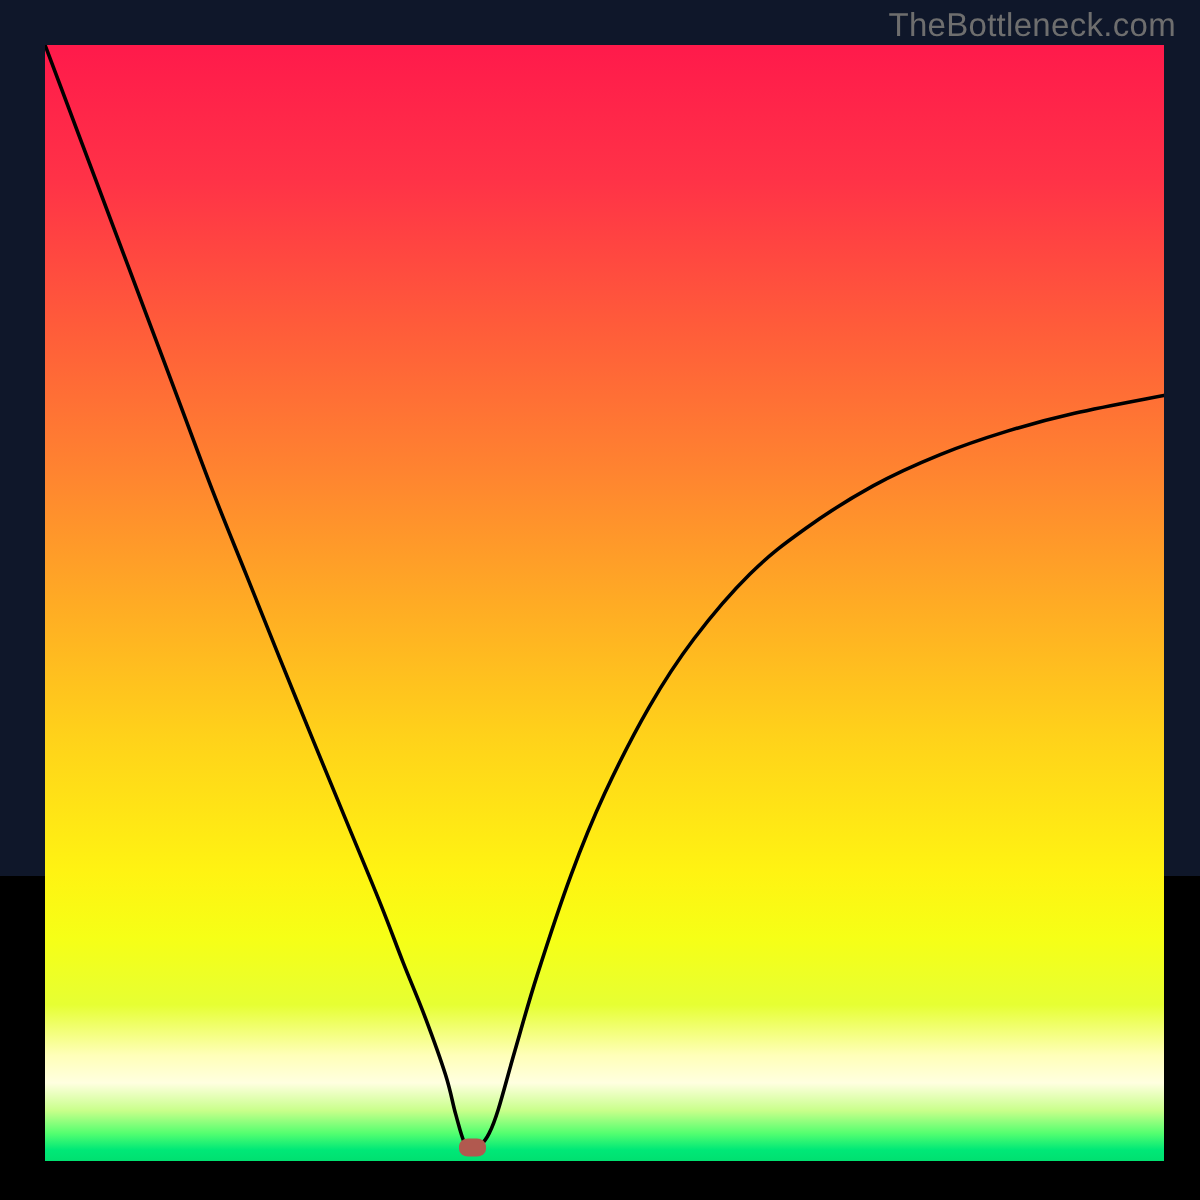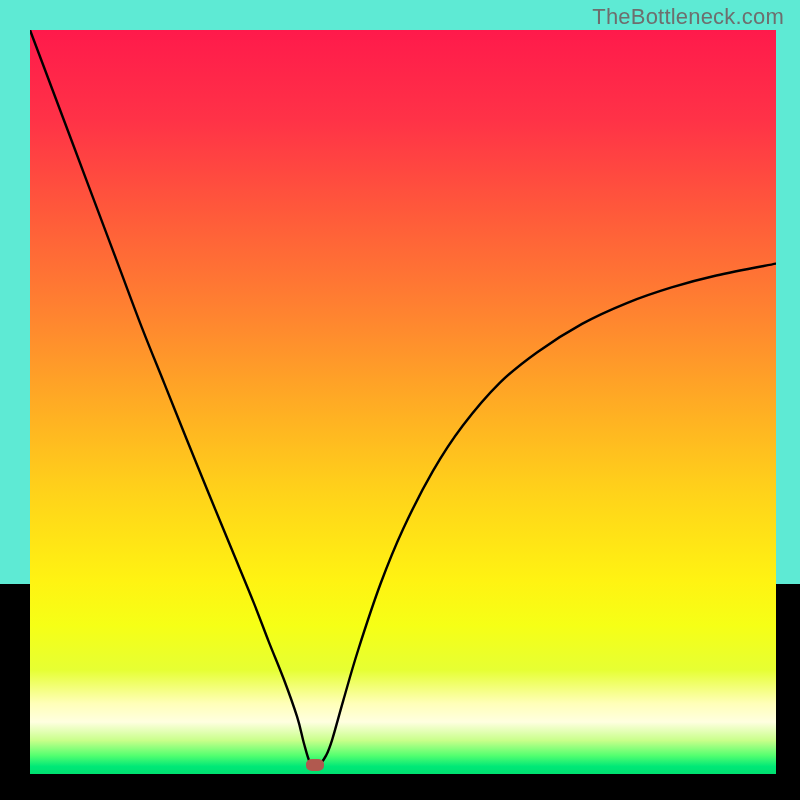--- a/index.html
+++ b/index.html
@@ -8,21 +8,21 @@
     width: 800px;
     height: 800px;
     background: #000;
     overflow: hidden;
     font-family: Arial, Helvetica, sans-serif;
   }
   .stage {
     position: relative;
     width: 800px;
     height: 584px;
-    background: #5eead4;
+    background: #0f172a;
   }
   .plot-area {
     position: absolute;
     left: 30px;
     top: 30px;
     width: 746px;
     height: 744px;
     overflow: hidden;
   }
   .gradient-bg {

